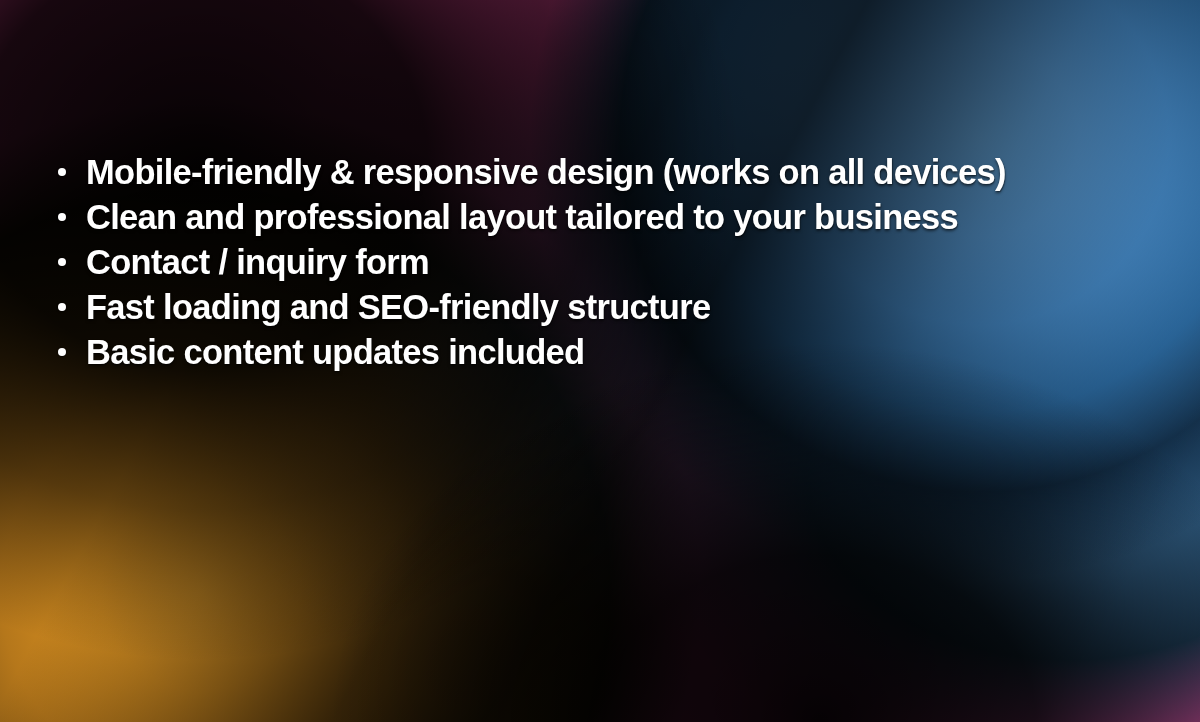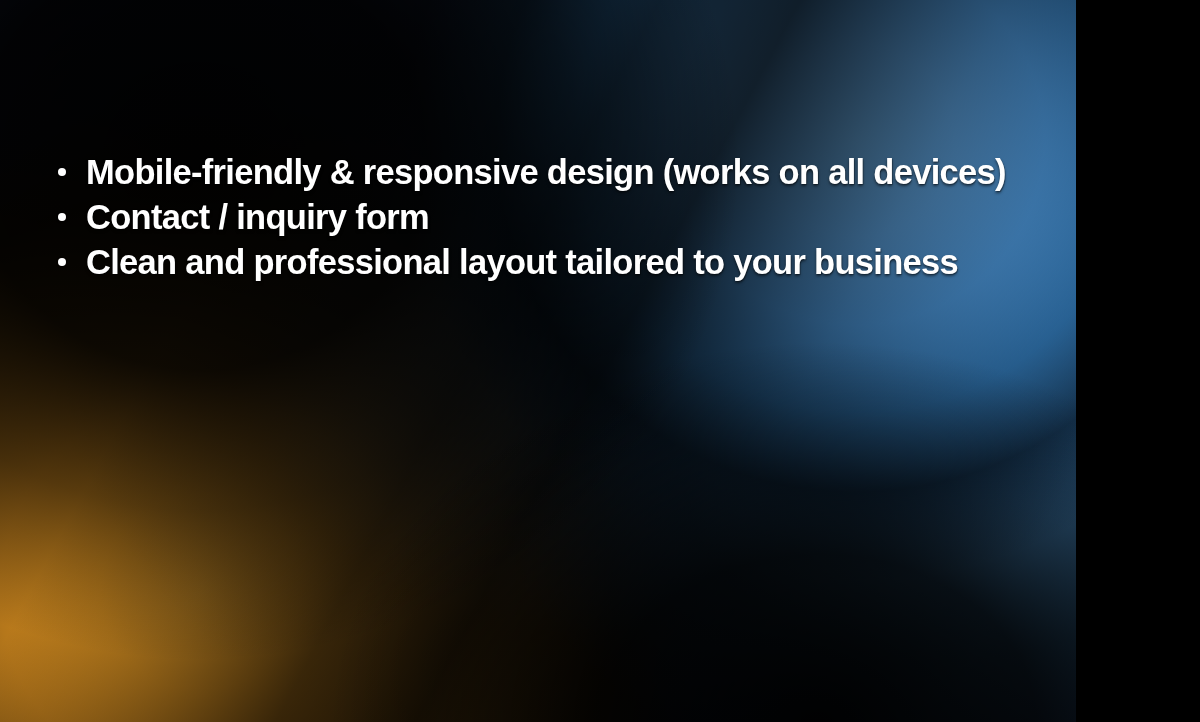--- a/index.html
+++ b/index.html
@@ -4,24 +4,24 @@
 <title>Service Features Slide</title>
 <style>
   html, body {
     margin: 0;
     padding: 0;
     background: #000;
   }
 
   #slide {
     position: relative;
-    width: 1076px;
+    width: 1200px;
     height: 722px;
     overflow: hidden;
-    background-color: #0f172a;
+    background-color: #ec4899;
     font-family: "Liberation Sans", sans-serif;
   }
 
   
   .glow {
     position: absolute;
     pointer-events: none;
   }
 
   
@@ -193,21 +193,29 @@
   <div class="glow" id="shade-topleft"></div>
   <div class="glow" id="shade-bottom"></div>
 
   <ul id="feature-list">
     <li class="feature-item">
       <span class="bullet-dot"></span>
       <span class="feature-text">Mobile-friendly &amp; responsive design (works on all devices)</span>
     </li>
     <li class="feature-item">
       <span class="bullet-dot"></span>
+      <span class="feature-text">Clean and professional layout tailored to your business</span>
+    </li>
+    <li class="feature-item">
+      <span class="bullet-dot"></span>
       <span class="feature-text">Contact / inquiry form</span>
     </li>
     <li class="feature-item">
       <span class="bullet-dot"></span>
-      <span class="feature-text">Clean and professional layout tailored to your business</span>
+      <span class="feature-text">Fast loading and SEO-friendly structure</span>
+    </li>
+    <li class="feature-item">
+      <span class="bullet-dot"></span>
+      <span class="feature-text">Basic content updates included</span>
     </li>
   </ul>
 
 </div>
 
 </body></html>

